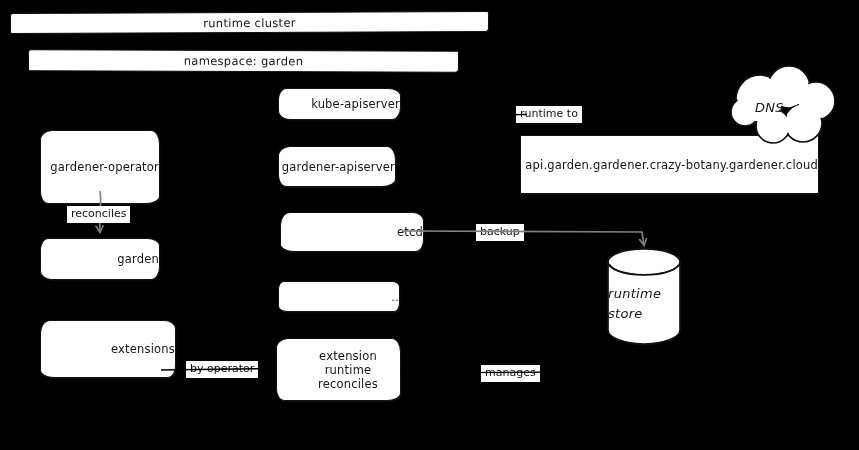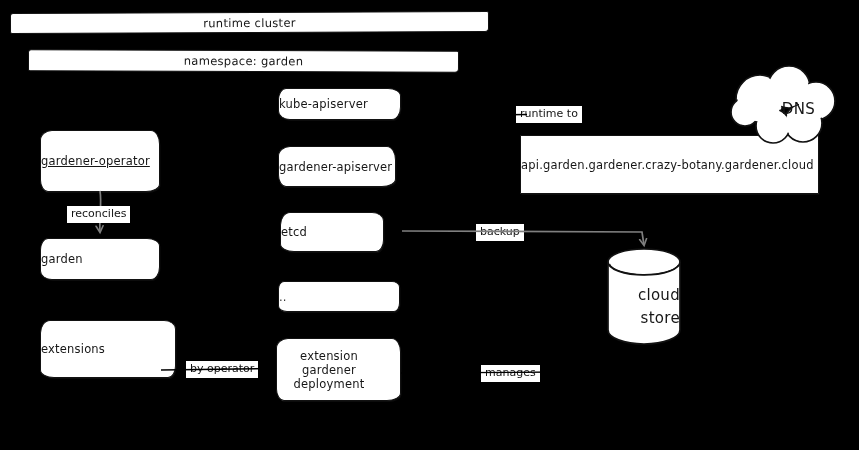--- a/index.html
+++ b/index.html
@@ -2,70 +2,70 @@
 <html><head>
 <meta charset="utf-8">
 <style>
   html,body{margin:0;padding:0;background:#000;}
   .stage{position:relative;width:859px;height:450px;background:#000;overflow:hidden;
          font-family:"DejaVu Sans", sans-serif;}
   .banner{position:absolute;background:#fff;border:1.6px solid #101010;color:#161616;
           display:flex;align-items:center;justify-content:center;font-size:11.5px;
           letter-spacing:.3px;box-sizing:border-box;border-radius:3px 2px 4px 2px;}
   .node{position:absolute;background:#fff;border:1.7px solid #121212;color:#161616;
-        display:flex;align-items:center;justify-content:flex-start;text-align:center;
+        display:flex;align-items:center;justify-content:flex-end;text-align:center;
         font-size:11.5px;letter-spacing:.2px;box-sizing:border-box;
         box-shadow:1px 1.5px 0 -0.5px #0c0c0c;}
   .r1{border-radius:12px 9px 14px 8px / 10px 14px 8px 12px;}
   .r2{border-radius:8px 13px 9px 12px / 12px 8px 13px 9px;}
   .r3{border-radius:10px 12px 8px 14px / 13px 9px 12px 8px;}
   .thin{border-radius:6px 8px 6px 9px / 8px 6px 9px 6px;}
   .inner-w{width:104px;}
   .elabel{position:absolute;background:#fff;color:#141414;font-size:11px;
           padding:1px 4px 2px;white-space:nowrap;box-sizing:border-box;line-height:1.25;}
-  .freelabel{position:absolute;color:#161616;background:transparent;text-align:right;
-             font-size:15px;letter-spacing:.3px;}
+  .freelabel{position:absolute;color:#161616;background:transparent;text-align:left;
+             font-size:13px;letter-spacing:.3px;font-style:italic;}
   .lyr{position:absolute;left:0;top:0;pointer-events:none;}
 </style>
 </head>
 <body>
 
 <div class="stage">
 
   <div class="banner" style="left:10px;top:12px;width:479px;height:21px;transform:rotate(-0.25deg);">
     <span>runtime cluster</span>
   </div>
   <div class="banner" style="left:28px;top:50px;width:431px;height:22px;transform:rotate(0.2deg);">
     <span>namespace: garden</span>
   </div>
 
-  <div class="node r1" style="left:40px;top:130px;width:120px;height:62px;text-decoration:underline;">
+  <div class="node r1" style="left:40px;top:130px;width:120px;height:74px;">
     <span>gardener-operator</span>
   </div>
   <div class="node r2" style="left:40px;top:238px;width:120px;height:42px;">
     <span>garden</span>
   </div>
   <div class="node r3" style="left:40px;top:320px;width:136px;height:58px;">
     <span>extensions</span>
   </div>
 
   <div class="node r2" style="left:278px;top:88px;width:123px;height:32px;">
     <span>kube-apiserver</span>
   </div>
   <div class="node r1" style="left:278px;top:146px;width:118px;height:41px;">
     <span>gardener-apiserver</span>
   </div>
-  <div class="node r3" style="left:280px;top:212px;width:104px;height:40px;">
+  <div class="node r3" style="left:280px;top:212px;width:144px;height:40px;">
     <span>etcd</span>
   </div>
   <div class="node thin" style="left:278px;top:281px;width:122px;height:31px;color:#3a3a3a;">
     <span>..</span>
   </div>
   <div class="node r1" style="left:276px;top:338px;width:125px;height:63px;">
-    <span class="inner-w">extension gardener deployment</span>
+    <span class="inner-w">extension runtime reconciles</span>
   </div>
 
   <div class="node" style="left:520px;top:135px;width:299px;height:59px;border-radius:1px;">
     <span>api.garden.gardener.crazy-botany.gardener.cloud</span>
   </div>
 
   <svg class="lyr" width="859" height="450">
     <g>
       <g stroke="#121212" stroke-width="1.7" fill="#fff">
         <circle cx="760" cy="99" r="24"></circle>
@@ -85,21 +85,21 @@
       </g>
     </g>
     <g>
       <path d="M608,262 L608,330 A36,14 0 0 0 680,330 L680,262" fill="#fff" stroke="#121212" stroke-width="1.7"></path>
       <ellipse cx="644" cy="262" rx="36" ry="13" fill="#fff" stroke="#121212" stroke-width="1.7"></ellipse>
       <path d="M609.5,264 A35,12 0 0 0 678.5,265" fill="none" stroke="#121212" stroke-width="1.2"></path>
     </g>
   </svg>
 
   <div class="freelabel" style="left:755px;top:100px;width:60px;">DNS</div>
-  <div class="freelabel" style="left:608px;top:284px;width:72px;line-height:1.55;">cloud store</div>
+  <div class="freelabel" style="left:608px;top:284px;width:72px;line-height:1.55;">runtime store</div>
 
   <svg class="lyr" width="859" height="450">
     <defs>
       <marker id="ah" markerWidth="12" markerHeight="12" refX="7" refY="4.5" orient="auto" markerUnits="userSpaceOnUse">
         <path d="M1,1 L7.5,4.5 L1,8" fill="none" stroke="#7f7f7f" stroke-width="1.6" stroke-linecap="round"></path>
       </marker>
     </defs>
     <path d="M100,191 C102,203 99,218 100,232" fill="none" stroke="#7f7f7f" stroke-width="1.7" marker-end="url(#ah)"></path>
   </svg>
 

